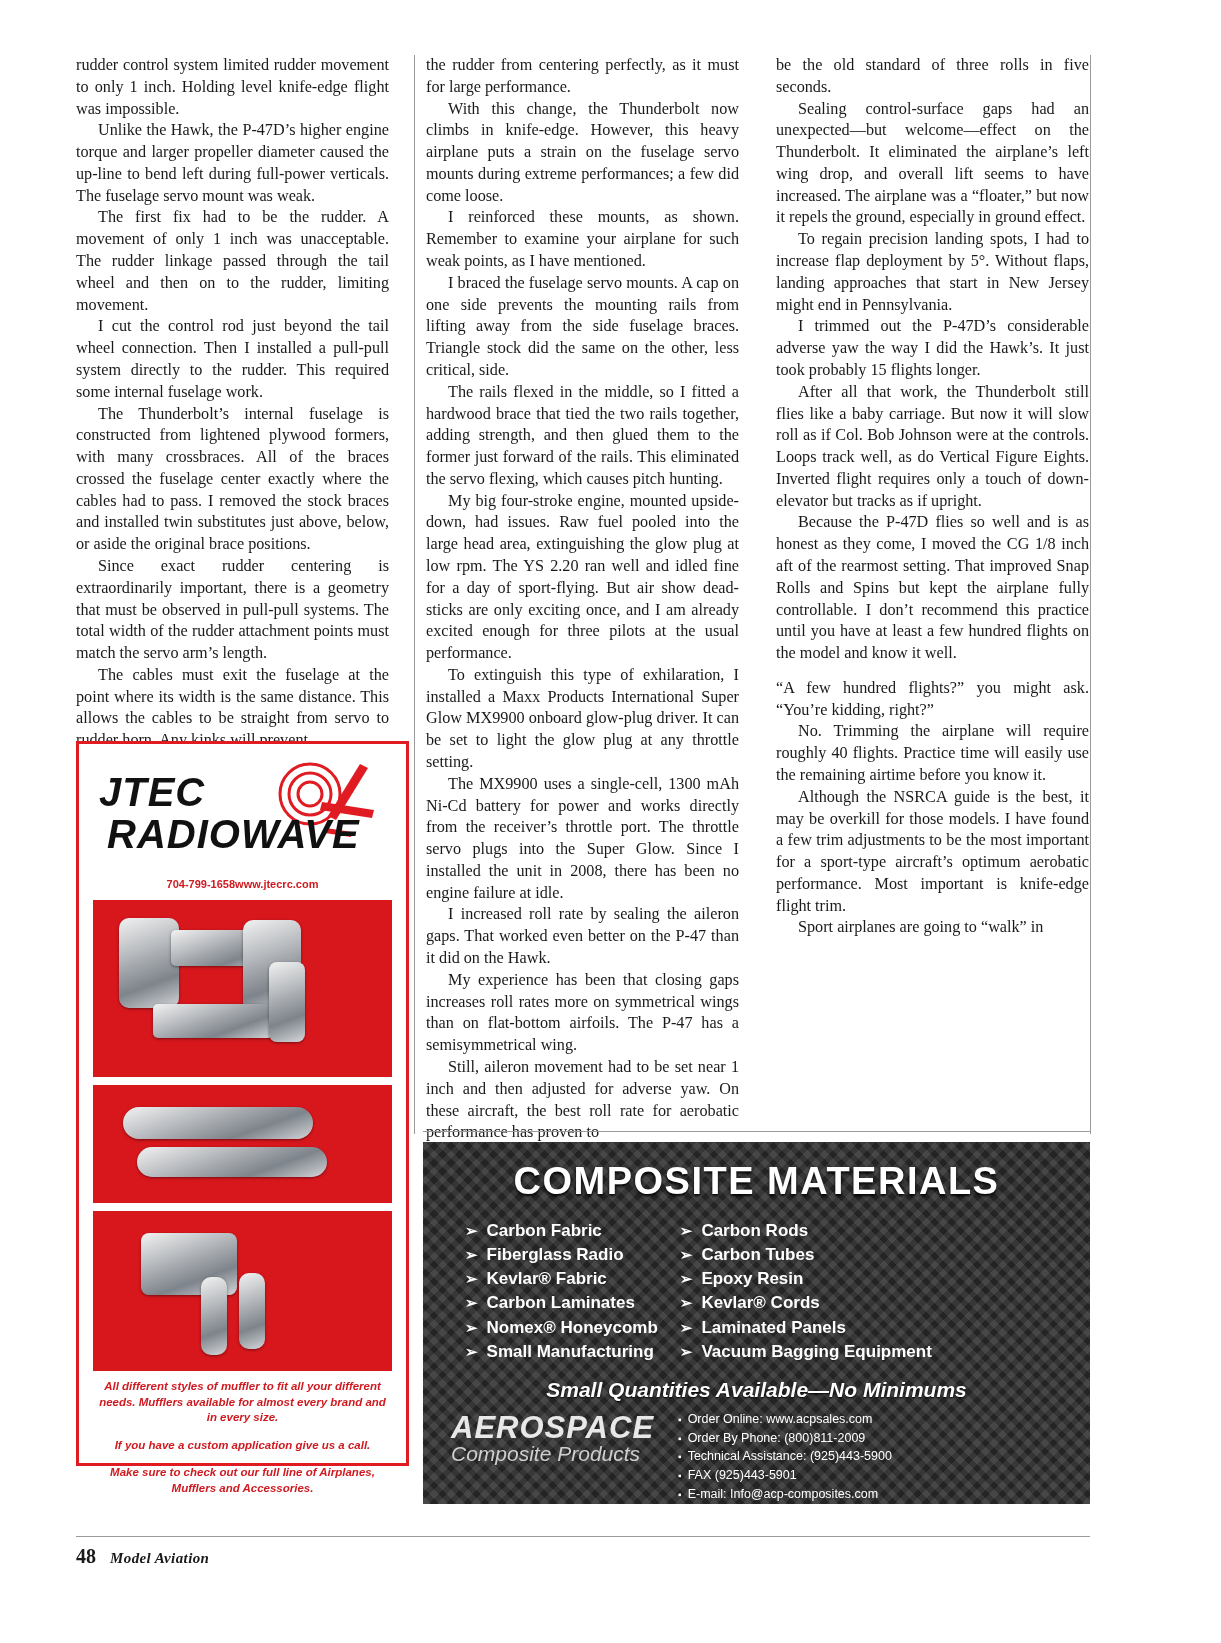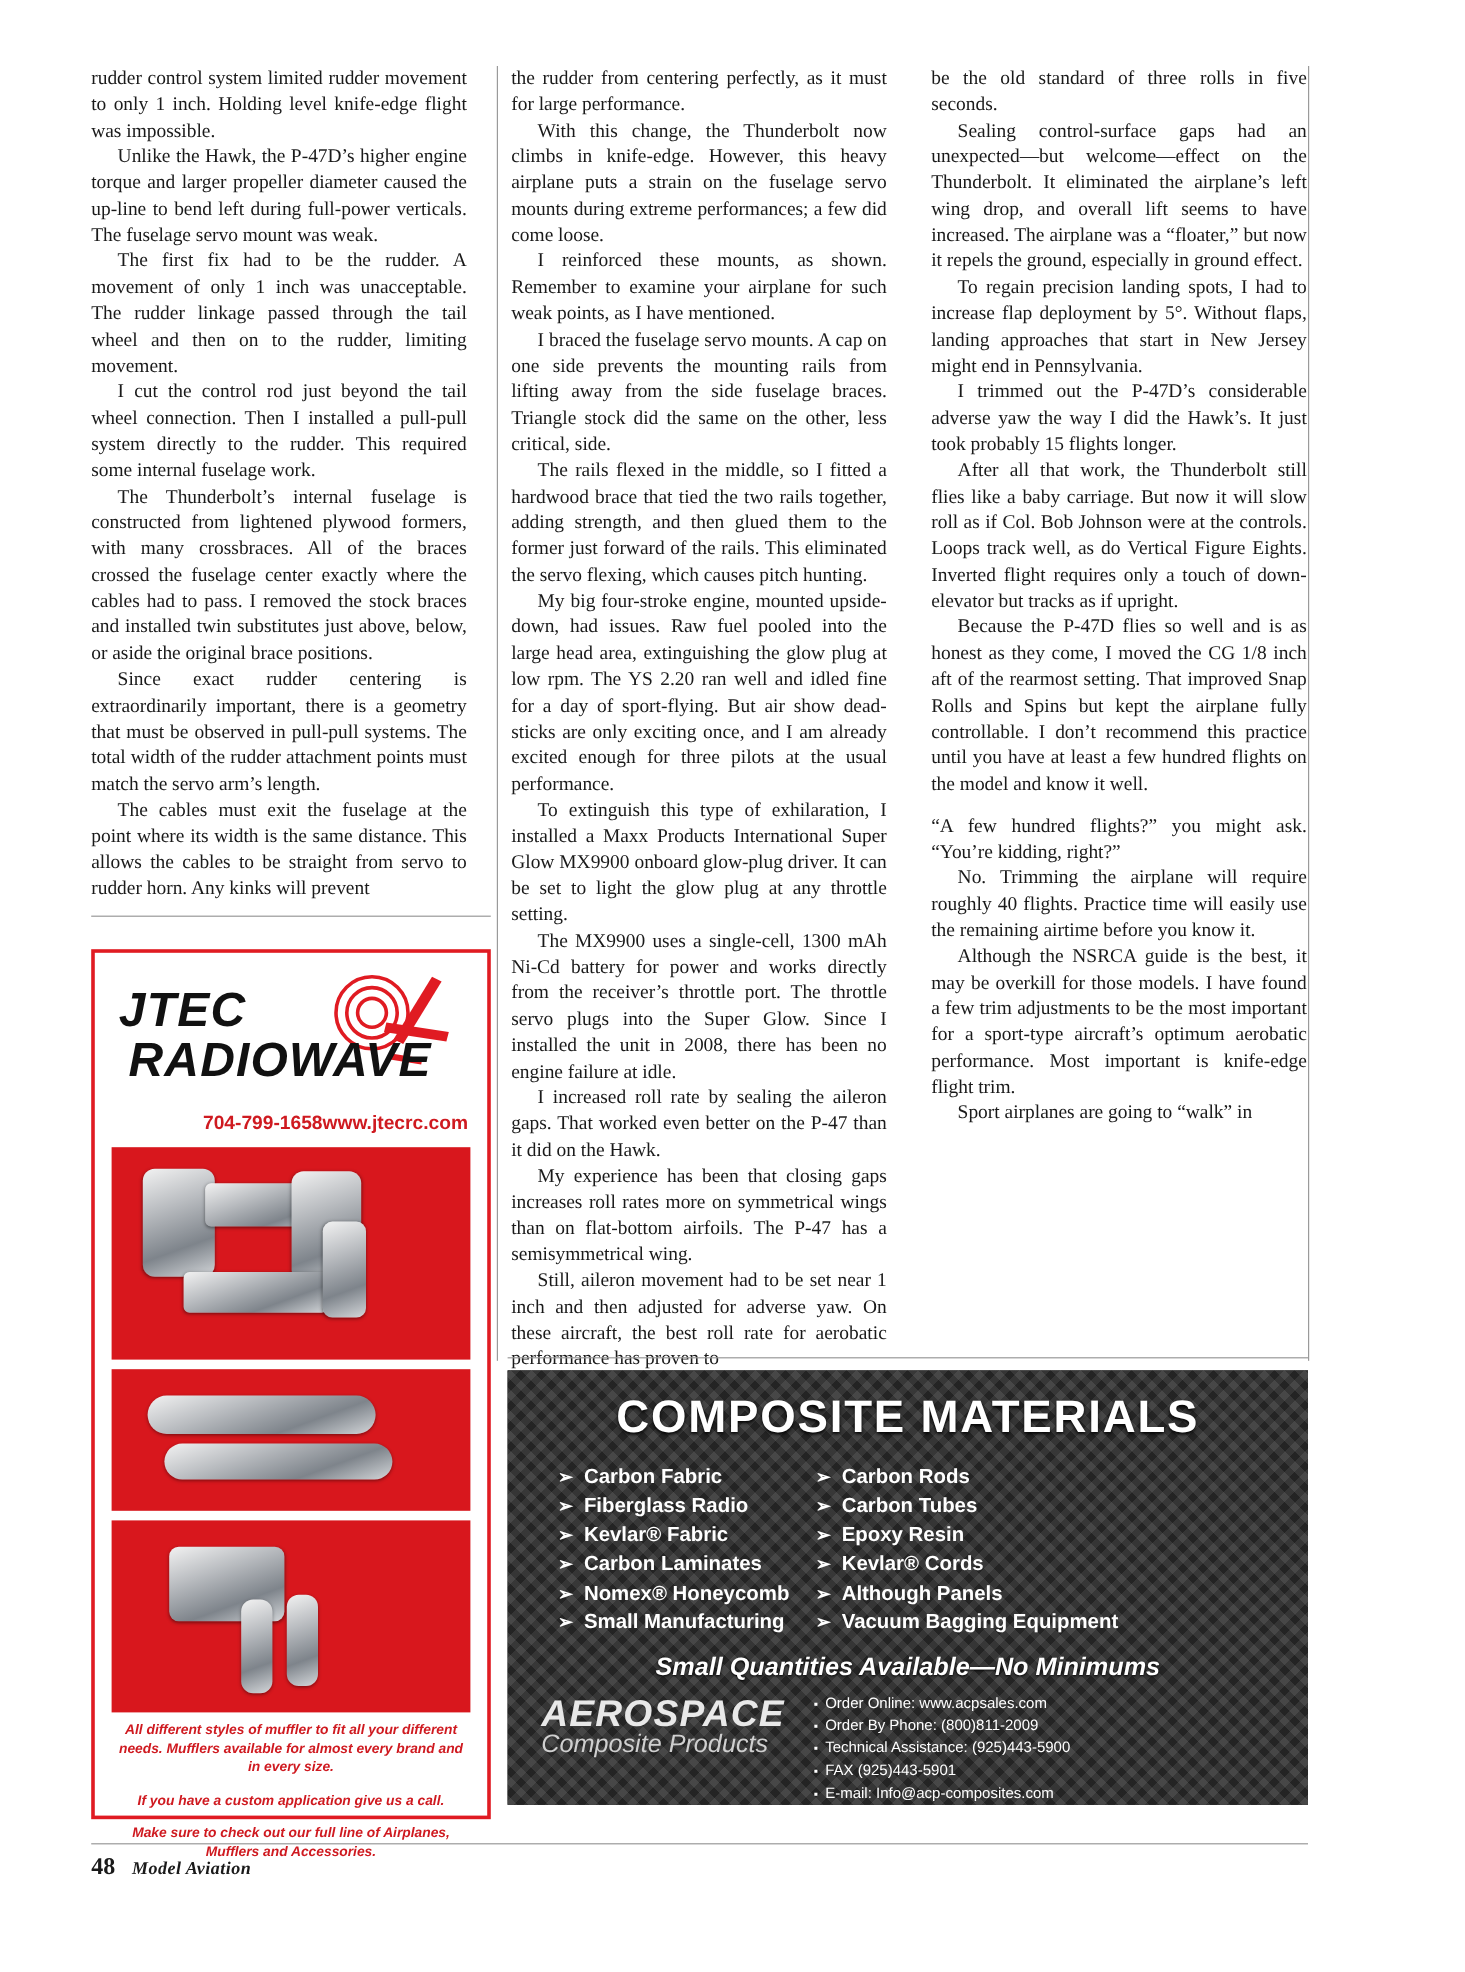--- a/index.html
+++ b/index.html
@@ -40,21 +40,21 @@
   }
   .col p.lead {
     text-indent: 0;
   }
   .spacer-small { height: 13px; }
 
   
   .jtec-ad {
     position: absolute;
     left: 76px;
-    top: 791px;
+    top: 741px;
     width: 333px;
     height: 725px;
     background: #ffffff;
     border: 3px solid #e01b22;
     box-sizing: border-box;
   }
   .jtec-logo {
     position: relative;
     height: 120px;
     margin: 8px 10px 0 10px;
@@ -83,25 +83,25 @@
   }
   .jtec-logo .swoosh {
     position: absolute;
     left: 175px;
     top: 6px;
     width: 130px;
     height: 95px;
   }
   .jtec-contact {
     display: flex;
-    justify-content: flex-end;
+    justify-content: center;
     margin: 6px 16px 0 16px;
     font-family: "Liberation Sans", sans-serif;
     font-weight: bold;
-    font-size: 16px;
+    font-size: 11px;
     color: #cf1a20;
   }
   .jtec-photos {
     margin: 10px 14px 0 14px;
   }
   .photo {
     position: relative;
     background: #d8171d;
     margin-bottom: 8px;
     overflow: hidden;
@@ -356,21 +356,21 @@
         <li>Kevlar® Fabric</li>
         <li>Carbon Laminates</li>
         <li>Nomex® Honeycomb</li>
         <li>Small Manufacturing</li>
       </ul>
       <ul>
         <li>Carbon Rods</li>
         <li>Carbon Tubes</li>
         <li>Epoxy Resin</li>
         <li>Kevlar® Cords</li>
-        <li>Although Panels</li>
+        <li>Laminated Panels</li>
         <li>Vacuum Bagging Equipment</li>
       </ul>
     </div>
 
     <div class="comp-tagline">Small Quantities Available—No Minimums</div>
 
     <div class="comp-bottom">
       <div class="aero-logo">
         <div class="a1">AEROSPACE</div>
         <div class="a2">Composite Products</div>

